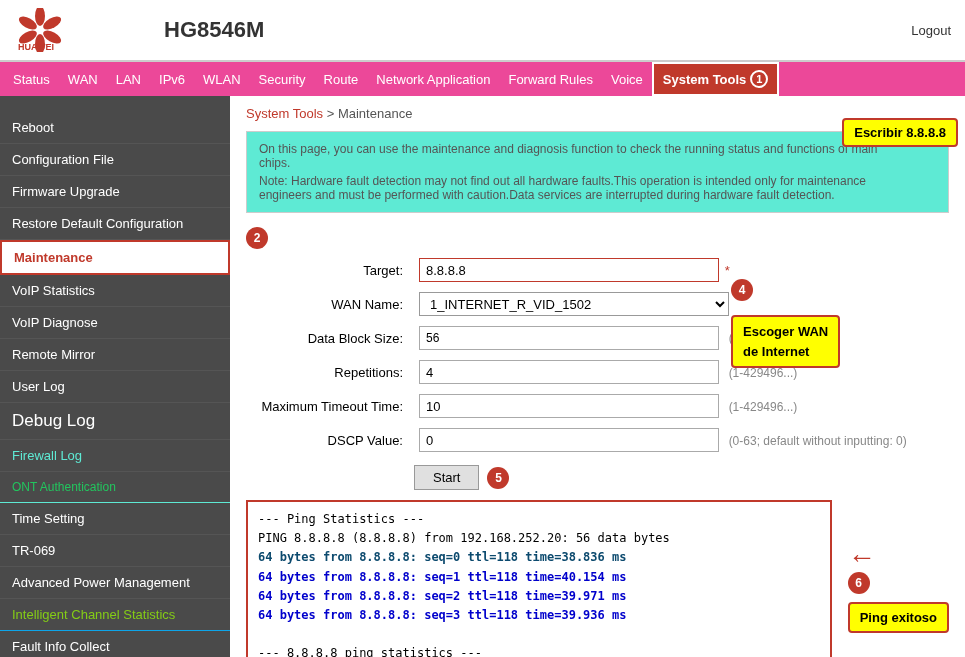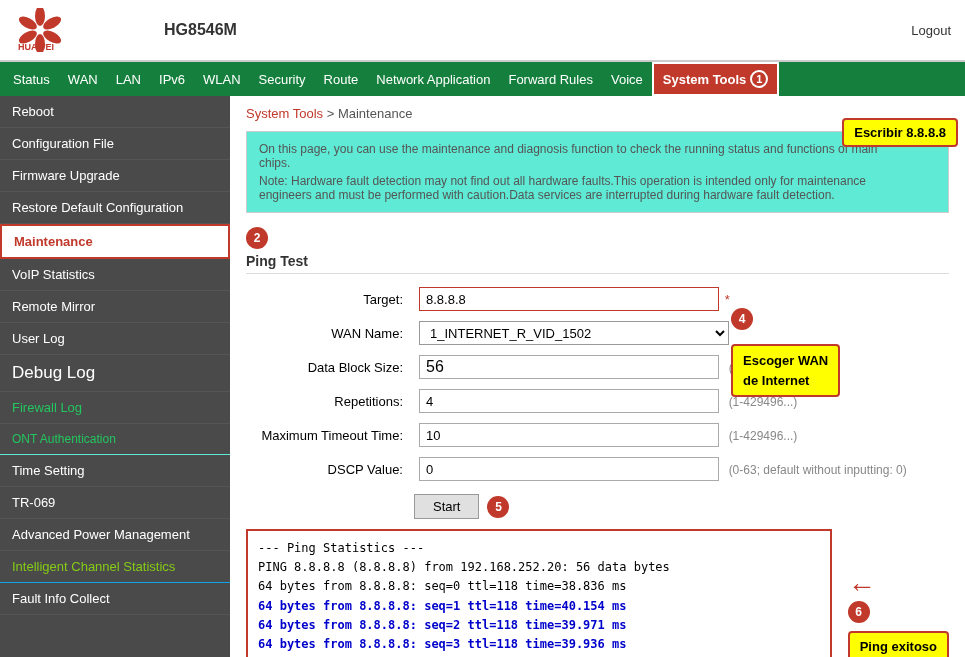--- a/index.html
+++ b/index.html
@@ -14,54 +14,55 @@
     <svg width="52" height="44" viewBox="0 0 52 44">
       <ellipse cx="26" cy="8" rx="5" ry="10" fill="#c0392b" transform="rotate(0,26,22)"></ellipse>
       <ellipse cx="26" cy="8" rx="5" ry="10" fill="#c0392b" transform="rotate(60,26,22)"></ellipse>
       <ellipse cx="26" cy="8" rx="5" ry="10" fill="#c0392b" transform="rotate(120,26,22)"></ellipse>
       <ellipse cx="26" cy="8" rx="5" ry="10" fill="#c0392b" transform="rotate(180,26,22)"></ellipse>
       <ellipse cx="26" cy="8" rx="5" ry="10" fill="#c0392b" transform="rotate(240,26,22)"></ellipse>
       <ellipse cx="26" cy="8" rx="5" ry="10" fill="#c0392b" transform="rotate(300,26,22)"></ellipse>
       <text x="4" y="42" font-size="9" fill="#c0392b" font-family="Arial" font-weight="bold">HUAWEI</text>
     </svg>
   </div>
-  <div style="font-size:16px; font-weight:bold; color:#333; flex:1;">HG8546M</div>
+  <div style="font-size:22px; font-weight:bold; color:#333; flex:1;">HG8546M</div>
   <div style="color:#333; cursor:pointer; font-size:13px;">Logout</div>
 </div>
 
-<div style="background:#15803d; display:flex; align-items:center; padding:0 4px;">
+<div style="background:#ec4899; display:flex; align-items:center; padding:0 4px;">
   <span style="color:#fff; padding:7px 9px; cursor:pointer; font-size:13px;">Status</span>
   <span style="color:#fff; padding:7px 9px; cursor:pointer; font-size:13px;">WAN</span>
   <span style="color:#fff; padding:7px 9px; cursor:pointer; font-size:13px;">LAN</span>
   <span style="color:#fff; padding:7px 9px; cursor:pointer; font-size:13px;">IPv6</span>
   <span style="color:#fff; padding:7px 9px; cursor:pointer; font-size:13px;">WLAN</span>
   <span style="color:#fff; padding:7px 9px; cursor:pointer; font-size:13px;">Security</span>
   <span style="color:#fff; padding:7px 9px; cursor:pointer; font-size:13px;">Route</span>
   <span style="color:#fff; padding:7px 9px; cursor:pointer; font-size:13px;">Network Application</span>
   <span style="color:#fff; padding:7px 9px; cursor:pointer; font-size:13px;">Forward Rules</span>
   <span style="color:#fff; padding:7px 9px; cursor:pointer; font-size:13px;">Voice</span>
   <span style="color:#fff; background:#c0392b; padding:6px 9px; cursor:pointer; font-size:13px; font-weight:bold; border:2px solid #fff; display:inline-flex; align-items:center; gap:4px;">
     System Tools
     <span style="background:#c0392b; color:#fff; border:2px solid #fff; border-radius:50%; width:18px; height:18px; display:inline-flex; align-items:center; justify-content:center; font-size:11px; font-weight:bold;">1</span>
   </span>
 </div>
 
 <div style="display:flex; min-height:510px;">
 
   <div style="width:230px; background:#4a4a4a; flex-shrink:0; overflow-y:auto;">
-    <div style="padding:8px 12px; color:#fff; cursor:pointer; font-size:13px; border-bottom:1px solid #555;">Reboot</div>
+    <div style="padding:8px 12px; color:#fff; cursor:pointer; font-size:13px; border-bottom:1px solid #555;margin-top:16px;">Reboot</div>
     <div style="padding:8px 12px; color:#fff; cursor:pointer; font-size:13px; border-bottom:1px solid #555;">Configuration File</div>
     <div style="padding:8px 12px; color:#fff; cursor:pointer; font-size:13px; border-bottom:1px solid #555;">Firmware Upgrade</div>
     <div style="padding:8px 12px; color:#fff; cursor:pointer; font-size:13px; border-bottom:1px solid #555;">Restore Default Configuration</div>
     <div style="padding:8px 12px; color:#c0392b; background:#fff; cursor:pointer; font-size:13px; font-weight:bold; border:2px solid #c0392b;">Maintenance</div>
     <div style="padding:8px 12px; color:#fff; cursor:pointer; font-size:13px; border-bottom:1px solid #555;">VoIP Statistics</div>
+    <div style="padding:8px 12px; color:#fff; cursor:pointer; font-size:13px; border-bottom:1px solid #555;">VoIP Diagnose</div>
     <div style="padding:8px 12px; color:#fff; cursor:pointer; font-size:13px; border-bottom:1px solid #555;">Remote Mirror</div>
     <div style="padding:8px 12px; color:#fff; cursor:pointer; font-size:13px; border-bottom:1px solid #555;">User Log</div>
     <div style="padding:8px 12px; color:#fff; cursor:pointer; font-size:17px; border-bottom:1px solid #555;">Debug Log</div>
-    <div style="padding:8px 12px; color:#22c55e; cursor:pointer; font-size:13px; border-bottom:1px solid #555;">Firewall Log</div>
+    <div style="padding:8px 12px; color:#5eead4; cursor:pointer; font-size:13px; border-bottom:1px solid #555;">Firewall Log</div>
     <div style="padding:8px 12px; color:#22c55e; cursor:pointer; font-size:12px; border-bottom:1px solid #5eead4;">ONT Authentication</div>
     <div style="padding:8px 12px; color:#fff; cursor:pointer; font-size:13px; border-bottom:1px solid #555;">Time Setting</div>
     <div style="padding:8px 12px; color:#fff; cursor:pointer; font-size:13px; border-bottom:1px solid #555;">TR-069</div>
     <div style="padding:8px 12px; color:#fff; cursor:pointer; font-size:13px; border-bottom:1px solid #555;">Advanced Power Management</div>
     <div style="padding:8px 12px; color:#84cc16; cursor:pointer; font-size:13px; border-bottom:1px solid #0ea5e9;">Intelligent Channel Statistics</div>
     <div style="padding:8px 12px; color:#fff; cursor:pointer; font-size:13px; border-bottom:1px solid #555;">Fault Info Collect</div>
 
   </div>
 
   <div style="flex:1; padding:10px 16px; overflow-y:auto; background:#fff; position:relative;">
@@ -78,21 +79,20 @@
       <div style="position:absolute; top:-14px; right:-10px; background:#ffff00; border:2px solid #c0392b; border-radius:4px; padding:5px 10px; font-size:13px; font-weight:bold; color:#000; white-space:nowrap; z-index:20;">Escribir 8.8.8.8</div>
       <div style="margin-bottom:4px;">On this page, you can use the maintenance and diagnosis function to check the running status and functions of main chips.</div>
       <div>Note: Hardware fault detection may not find out all hardware faults.This operation is intended only for maintenance engineers and must be performed with caution.Data services are interrupted during hardware fault detection.</div>
     </div>
 
     <div style="margin-bottom:4px; display:flex; align-items:center; gap:6px;">
       <span style="background:#c0392b; color:#fff; border-radius:50%; width:22px; height:22px; display:inline-flex; align-items:center; justify-content:center; font-weight:bold; font-size:12px;">2</span>
     </div>
 
     <div style="position:relative;">
-      <div style="font-size:14px; font-weight:bold; color:#333; margin-bottom:8px; border-bottom:1px solid #ddd; padding-bottom:4px;">Ping Test</div>
 
       <table style="border-collapse:collapse; margin-bottom:8px;">
 
         <tbody>
             <tr>
           <td style="width:165px; text-align:right; padding:5px 8px; font-size:13px; vertical-align:middle;">Target:</td>
           <td style="padding:5px 8px; vertical-align:middle; position:relative;">
             <input type="text" value="8.8.8.8" style="width: 300px; padding: 3px 6px; border: 1px solid rgb(192, 57, 43); font-size: 13px; height: 24px;">
             <span style="color:#c0392b; margin-left:2px;">*</span>
           </td>
@@ -109,21 +109,21 @@
             
             <div style="position:absolute; top:28px; left:320px; background:#ffff00; border:2px solid #c0392b; border-radius:4px; padding:5px 10px; font-size:13px; font-weight:bold; color:#000; white-space:pre; z-index:20; line-height:1.5;">Escoger WAN
 de Internet</div>
             <span style="position:absolute; top:-8px; left:320px; background:#c0392b; color:#fff; border-radius:50%; width:22px; height:22px; display:inline-flex; align-items:center; justify-content:center; font-weight:bold; font-size:12px;">4</span>
           </td>
         </tr>
 
         <tr>
           <td style="text-align:right; padding:5px 8px; font-size:13px; vertical-align:middle;">Data Block Size:</td>
           <td style="padding:5px 8px; vertical-align:middle;">
-            <input type="text" value="56" style="width: 300px; padding: 3px 6px; border: 1px solid rgb(170, 170, 170); font-size: 16px; height: 24px;">
+            <input type="text" value="56" style="width: 300px; padding: 3px 6px; border: 1px solid rgb(170, 170, 170); font-size: 12px; height: 24px;">
             <span style="font-size:12px; color:#888; margin-left:6px;">(32-65500)</span>
           </td>
         </tr>
 
         <tr>
           <td style="text-align:right; padding:5px 8px; font-size:13px; vertical-align:middle;">Repetitions:</td>
           <td style="padding:5px 8px; vertical-align:middle;">
             <input type="text" value="4" style="width: 300px; padding: 3px 6px; border: 1px solid rgb(170, 170, 170); font-size: 13px; height: 24px;">
             <span style="font-size:12px; color:#888; margin-left:6px;">(1-429496...)</span>
           </td>
@@ -148,21 +148,21 @@
         </table>
 
       <div style="margin-left:168px; margin-bottom:10px; display:flex; align-items:center; gap:8px;">
         <button style="background:#e0e0e0; border:1px solid #999; padding:4px 18px; font-size:13px; cursor:pointer;">Start</button>
         <span style="background:#c0392b; color:#fff; border-radius:50%; width:22px; height:22px; display:inline-flex; align-items:center; justify-content:center; font-weight:bold; font-size:12px;">5</span>
       </div>
 
       <div style="position:relative; display:flex; align-items:flex-start; gap:16px;">
         <div style="border:2px solid #c0392b; padding:8px 10px; font-size:12px; font-family:monospace; color:#000; background:#fff; width:640px; min-height:130px; white-space:pre-wrap; line-height:1.6; resize:vertical; overflow:auto;">--- Ping Statistics ---
 PING 8.8.8.8 (8.8.8.8) from 192.168.252.20: 56 data bytes
-<span style="color:#000000; font-weight:normal;">64 bytes from 8.8.8.8: seq=0 ttl=118 time=38.836 ms</span>
+<span style="color:#0c4a6e; font-weight:bold;">64 bytes from 8.8.8.8: seq=0 ttl=118 time=38.836 ms</span>
 <span style="color:#0000cc; font-weight:bold;">64 bytes from 8.8.8.8: seq=1 ttl=118 time=40.154 ms</span>
 <span style="color:#0000cc; font-weight:bold;">64 bytes from 8.8.8.8: seq=2 ttl=118 time=39.971 ms</span>
 <span style="color:#0000cc; font-weight:bold;">64 bytes from 8.8.8.8: seq=3 ttl=118 time=39.936 ms</span>
 
 --- 8.8.8.8 ping statistics ---
 4 packets transmitted, 4 packets received, 0% packet loss
 round-trip min/avg/max = 38.836/39.724/40.154 ms</div>
 
         <div style="display:flex; flex-direction:column; align-items:flex-start; margin-top:40px; position:relative; gap:4px;">
           <div style="font-size:28px; color:#c0392b; line-height:1;">←</div>

